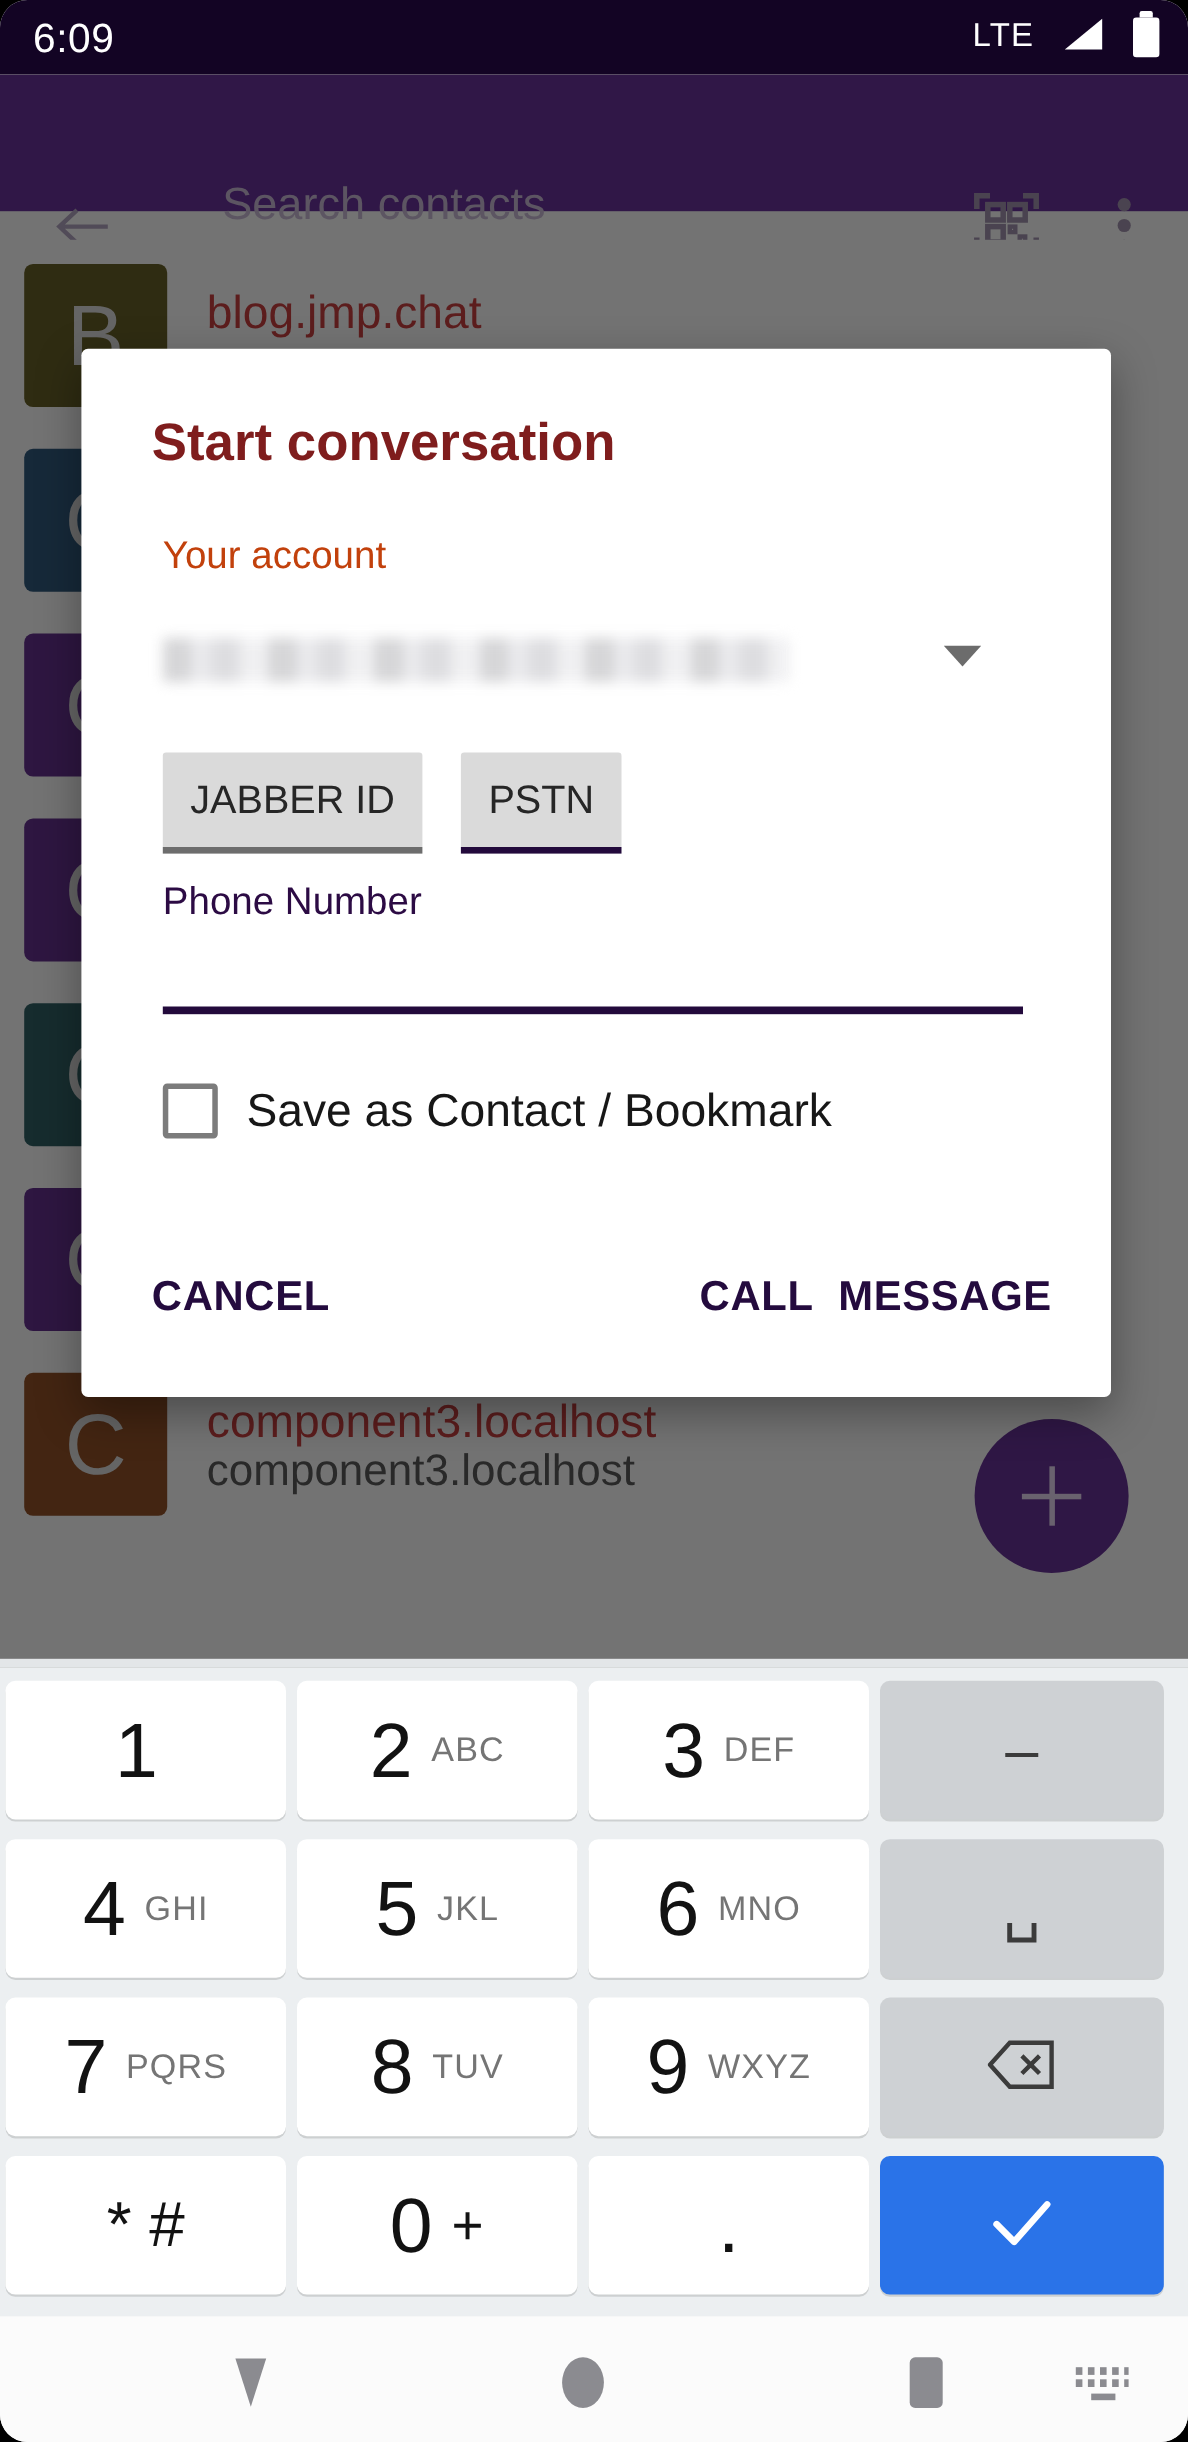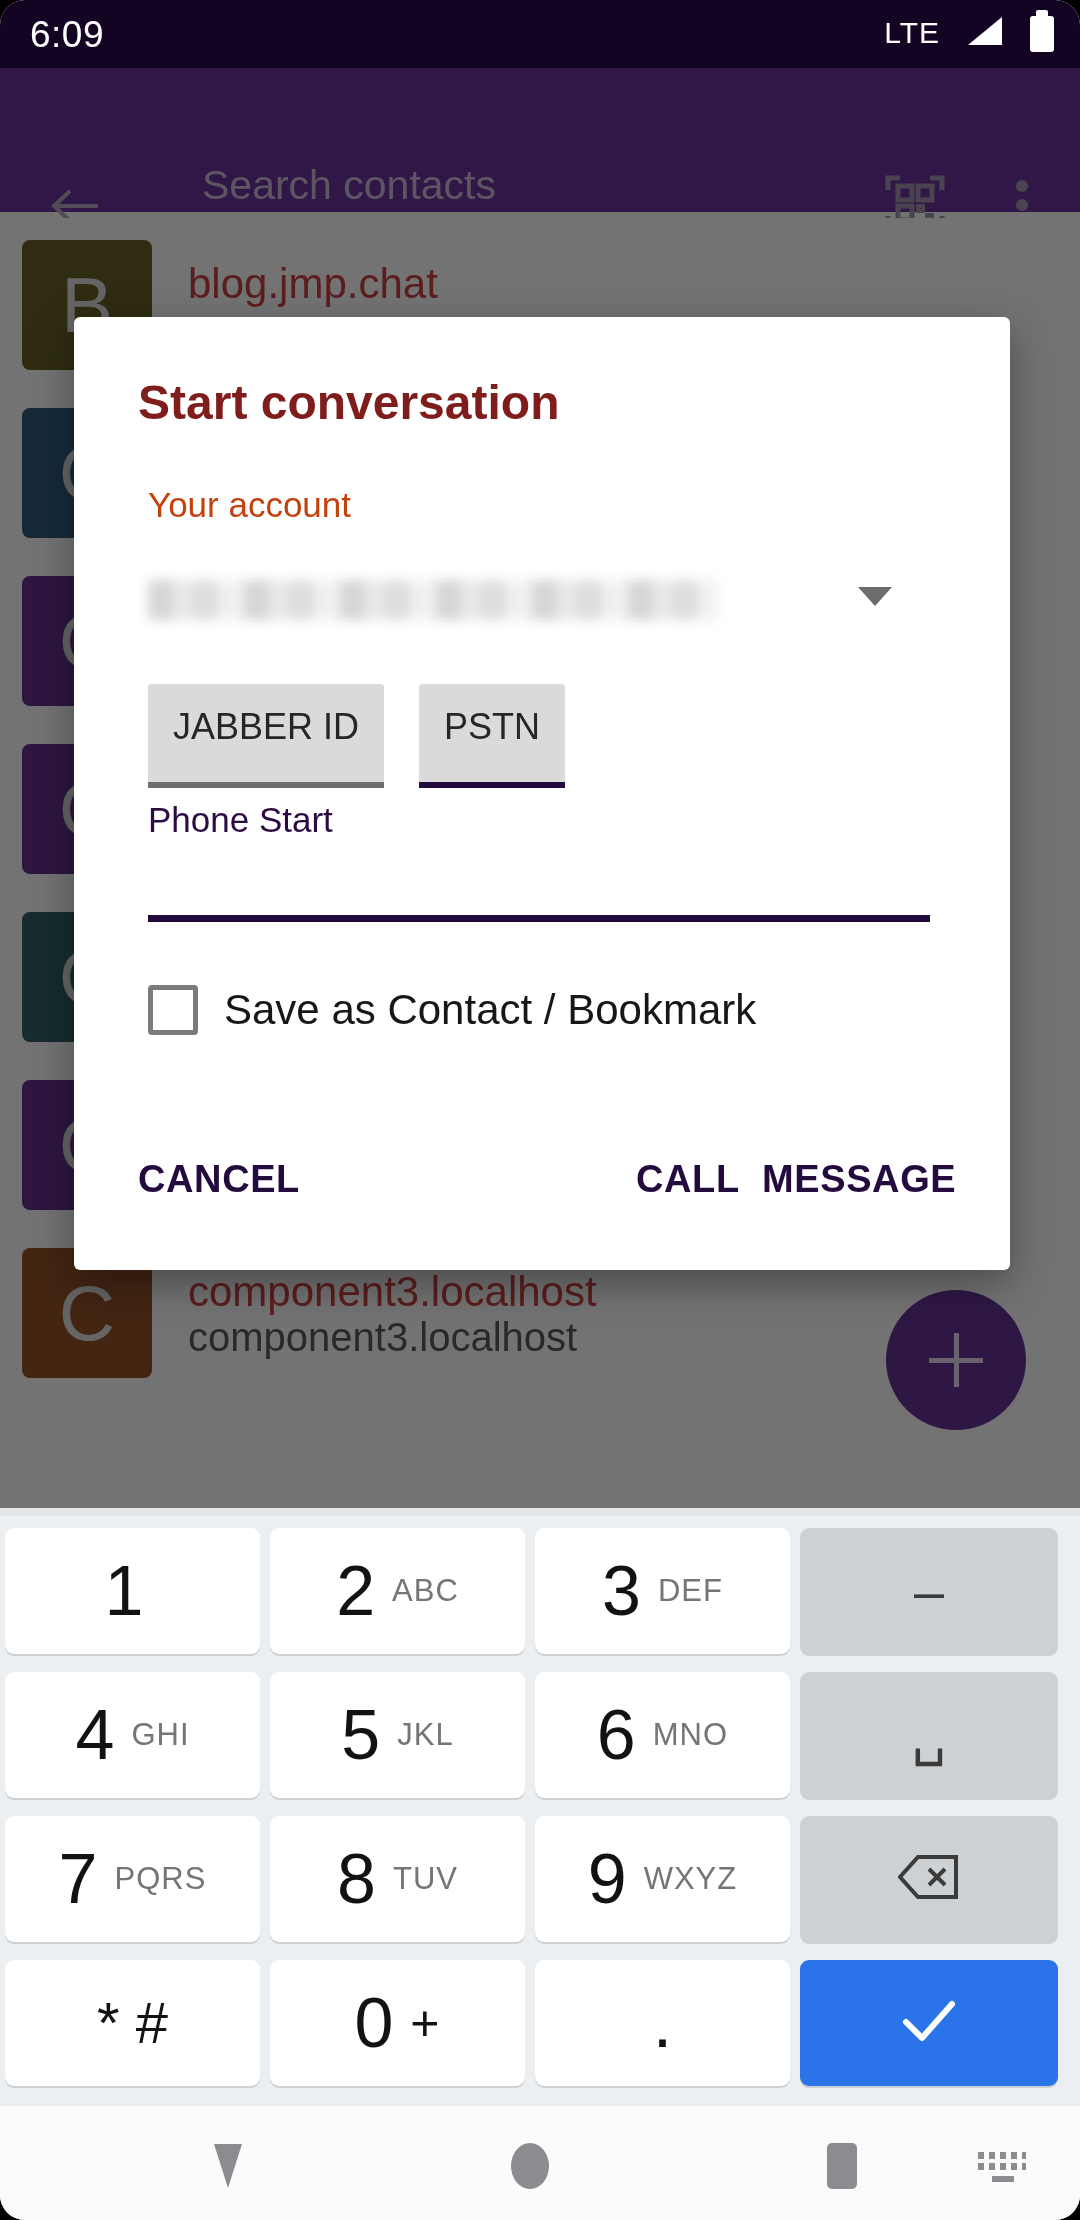--- a/index.html
+++ b/index.html
@@ -21,21 +21,21 @@
   .sb-right{display:flex;align-items:flex-start;gap:26px;}
   .sb-lte{font-size:30px;letter-spacing:1px;}
   .sig{width:38px;height:30px;position:relative;}
   .sig svg{display:block;}
   .batt{width:24px;height:36px;border-radius:3px;background:#fff;position:relative;}
   .batt:before{content:"";position:absolute;top:-6px;left:6px;width:12px;height:6px;background:#fff;border-radius:2px 2px 0 0;}
 
   
   .appbg{position:absolute;top:68px;left:0;width:1080px;height:1448px;background:#f2f2f2;overflow:hidden;}
   .toolbar{
-    position:absolute;top:0;left:0;width:1080px;height:144px;background:#4b0082;
+    position:absolute;top:0;left:0;width:1080px;height:124px;background:#4b0082;
     background:#4d0d85;
   }
   .back-arrow{position:absolute;left:50px;top:118px;width:50px;height:40px;}
   .search-ph{
     position:absolute;left:202px;top:94px;font-size:41px;color:#b9a8c8;
   }
   .chips{position:absolute;left:200px;top:157px;display:flex;height:46px;overflow:hidden;width:660px;}
   .chip{
     height:46px;line-height:46px;padding:0 12px;font-size:30px;color:#cfcfcf;
     white-space:nowrap;box-sizing:border-box;
@@ -79,21 +79,21 @@
     position:absolute;left:0;top:20px;width:570px;height:40px;
     background:
       repeating-linear-gradient(90deg,#d4d4d6 0 26px,#e9e9ec 26px 44px,#dcdcdf 44px 70px,#f0f0f2 70px 96px);
     filter:blur(6px);opacity:.95;border-radius:3px;
   }
   .acct-caret{position:absolute;right:38px;top:27px;width:0;height:0;
     border-left:17px solid transparent;border-right:17px solid transparent;border-top:19px solid #6c6c6c;}
 
   .tabs{position:absolute;left:148px;top:684px;display:flex;gap:35px;}
   .tab{
-    background:#dadada;padding:0 25px;height:98px;line-height:86px;
+    background:#dadada;padding:0 25px;height:86px;line-height:86px;
     font-size:36px;color:#262626;border-radius:3px 3px 0 0;position:relative;
     box-sizing:border-box;text-align:center;
   }
   .tab .ul{position:absolute;left:0;right:0;bottom:-6px;height:6px;}
   .tab.sel .ul{background:#230a3c;}
   .tab.unsel .ul{background:#6d6d6d;}
 
   .fieldlbl{position:absolute;left:148px;top:800px;font-size:35px;color:#2c0b44;}
   .fieldline{position:absolute;left:148px;top:915px;width:782px;height:7px;background:#230a3c;}
 
@@ -234,21 +234,21 @@
     <div class="tab unsel">
       <span>JABBER ID</span>
       <span class="ul"></span>
     </div>
     <div class="tab sel">
       <span>PSTN</span>
       <span class="ul"></span>
     </div>
   </div>
 
-  <div class="fieldlbl">Phone Start</div>
+  <div class="fieldlbl">Phone Number</div>
   <div class="fieldline"></div>
 
   <div class="cbrow">
     <span class="cbox"></span>
     <span class="cblabel">Save as Contact / Bookmark</span>
   </div>
 
   <div class="actions">
     <span class="abtn cancel">CANCEL</span>
     <span class="abtn call">CALL</span>

